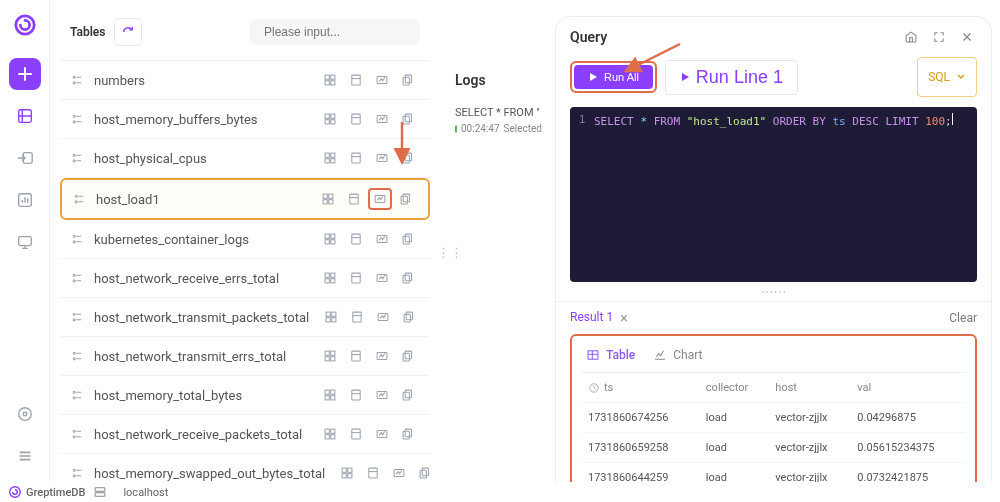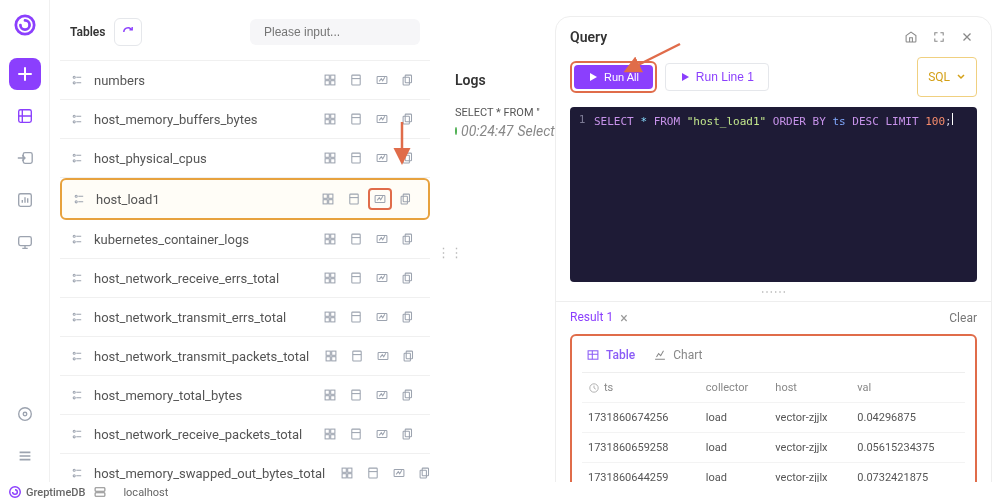--- a/index.html
+++ b/index.html
@@ -26,34 +26,34 @@
   .table-row.highlight .action-btn.hl { border:2px solid #e06c4a; border-radius:4px; }
   .table-icon { color: #9ca3af; display:flex; }
   .table-name { flex: 1; color: #555; font-size: 13px; }
   .action-btns { display: flex; gap: 2px; }
   .action-btn { width: 24px; height: 22px; display:flex; align-items:center; justify-content:center; color:#9ca3af; cursor:pointer; border-radius:3px;}
   
   .logs-panel { position: absolute; left: 445px; top: 16px; width: 95px; margin-top: 48px; }
   .logs-title { font-weight: 600; font-size: 14px; padding: 8px 10px 14px; }
   .log-item { padding: 4px 0 0 10px; font-size: 11px; }
   .log-query { color:#555; white-space: nowrap; overflow:hidden;}
-  .log-meta { color:#888; margin-top:4px; display:flex; align-items:center; gap:4px; font-size:14px;font-style:italic;}
+  .log-meta { color:#888; margin-top:4px; display:flex; align-items:center; gap:4px; font-size:10px;}
   .log-dot { width:8px;height:8px;border:1.5px solid #4caf50; border-radius:50%;}
 
   .drag-handle { position:absolute; left:437px; top:245px; color:#bbb; cursor:col-resize;}
   
   .query-panel { position: absolute; left: 555px; right: 8px; top: 16px; bottom: 0; display:flex; flex-direction:column; background:#fff; border:1px solid #eee; border-radius:15px; }
   .query-header { display:flex; align-items:center; padding:10px 14px 0; gap:8px;}
   .query-title { font-weight:600; font-size:14px; flex:1;}
   .header-icon { width:20px;height:20px; display:flex;align-items:center;justify-content:center; color:#888; cursor:pointer;}
   
   .toolbar { display:flex; align-items:center; padding:10px 14px; gap:8px;}
   .run-all-wrap { border:2px solid #e06c4a; border-radius:6px; padding:2px;}
   .run-all-btn { background:#8b3ffd; color:#fff; border:0; border-radius:4px; padding:6px 14px; font-size:11px; cursor:pointer; display:flex; align-items:center; gap:6px;}
-  .run-line-btn { background:#fff; color:#8b3ffd; border:1px solid #e5e7eb; border-radius:4px; padding:6px 14px; font-size:12px; cursor:pointer; display:flex; align-items:center; gap:6px;}
+  .run-line-btn { background:#fff; color:#8b3ffd; border:1px solid #e5e7eb; border-radius:4px; padding:6px 14px; font-size:18px; cursor:pointer; display:flex; align-items:center; gap:6px;}
   .sql-select { margin-left:auto; background:#fff; border:1px solid #f0d080; color:#d4a017; border-radius:4px; padding:12px 10px; font-size:12px; cursor:pointer; display:flex;align-items:center;gap:6px;}
   
   .editor { margin:0 14px; background:#1e1b36; border-radius:4px; height:175px; overflow:hidden; font-family: Menlo, monospace; font-size:11px; }
   .editor-line { display:flex; padding-top:6px;}
   .line-no { width:24px; text-align:center; color:#7c7a94; user-select:none;}
   .code { color:#c792ea; white-space:pre;}
   .kw { color:#c792ea;}
   .str { color:#c3e88d;}
   .ident { color:#82aaff;}
   .num {color:#f78c6c;}
@@ -385,59 +385,59 @@
         </div>
       </div>
       <div class="table-row">
         <span class="table-icon">
           <svg width="14" height="14" viewBox="0 0 20 20" fill="none" stroke="currentColor" stroke-width="1.5">
             <circle cx="6" cy="6" r="1.5"></circle>
             <circle cx="6" cy="14" r="1.5"></circle>
             <path d="M9 6h7M9 14h7"></path>
           </svg>
         </span>
+        <span class="table-name">host_network_transmit_packets_total</span>
+        <div class="action-btns">
+          <div class="action-btn">
+            <svg width="14" height="14" viewBox="0 0 20 20" fill="none" stroke="currentColor" stroke-width="1.5">
+              <rect x="3" y="3" width="6" height="6"></rect>
+              <rect x="11" y="3" width="6" height="6"></rect>
+              <rect x="3" y="11" width="6" height="6"></rect>
+              <rect x="11" y="11" width="6" height="6"></rect>
+            </svg>
+          </div>
+          <div class="action-btn">
+            <svg width="14" height="14" viewBox="0 0 20 20" fill="none" stroke="currentColor" stroke-width="1.5">
+              <rect x="4" y="3" width="12" height="14" rx="1"></rect>
+              <path d="M4 8h12"></path>
+            </svg>
+          </div>
+          <div class="action-btn">
+            <svg width="14" height="14" viewBox="0 0 20 20" fill="none" stroke="currentColor" stroke-width="1.5">
+              <rect x="3" y="5" width="14" height="10" rx="1"></rect>
+              <path d="M6 12l3-4 2 3 3-5"></path>
+            </svg>
+          </div>
+          <div class="action-btn">
+            <svg width="14" height="14" viewBox="0 0 20 20" fill="none" stroke="currentColor" stroke-width="1.5">
+              <rect x="6" y="3" width="9" height="11" rx="1"></rect>
+              <rect x="3" y="6" width="9" height="11" rx="1"></rect>
+            </svg>
+          </div>
+        </div>
+      </div>
+      <div class="table-row">
+        <span class="table-icon">
+          <svg width="14" height="14" viewBox="0 0 20 20" fill="none" stroke="currentColor" stroke-width="1.5">
+            <circle cx="6" cy="6" r="1.5"></circle>
+            <circle cx="6" cy="14" r="1.5"></circle>
+            <path d="M9 6h7M9 14h7"></path>
+          </svg>
+        </span>
         <span class="table-name">host_network_transmit_errs_total</span>
-        <div class="action-btns">
-          <div class="action-btn">
-            <svg width="14" height="14" viewBox="0 0 20 20" fill="none" stroke="currentColor" stroke-width="1.5">
-              <rect x="3" y="3" width="6" height="6"></rect>
-              <rect x="11" y="3" width="6" height="6"></rect>
-              <rect x="3" y="11" width="6" height="6"></rect>
-              <rect x="11" y="11" width="6" height="6"></rect>
-            </svg>
-          </div>
-          <div class="action-btn">
-            <svg width="14" height="14" viewBox="0 0 20 20" fill="none" stroke="currentColor" stroke-width="1.5">
-              <rect x="4" y="3" width="12" height="14" rx="1"></rect>
-              <path d="M4 8h12"></path>
-            </svg>
-          </div>
-          <div class="action-btn">
-            <svg width="14" height="14" viewBox="0 0 20 20" fill="none" stroke="currentColor" stroke-width="1.5">
-              <rect x="3" y="5" width="14" height="10" rx="1"></rect>
-              <path d="M6 12l3-4 2 3 3-5"></path>
-            </svg>
-          </div>
-          <div class="action-btn">
-            <svg width="14" height="14" viewBox="0 0 20 20" fill="none" stroke="currentColor" stroke-width="1.5">
-              <rect x="6" y="3" width="9" height="11" rx="1"></rect>
-              <rect x="3" y="6" width="9" height="11" rx="1"></rect>
-            </svg>
-          </div>
-        </div>
-      </div>
-      <div class="table-row">
-        <span class="table-icon">
-          <svg width="14" height="14" viewBox="0 0 20 20" fill="none" stroke="currentColor" stroke-width="1.5">
-            <circle cx="6" cy="6" r="1.5"></circle>
-            <circle cx="6" cy="14" r="1.5"></circle>
-            <path d="M9 6h7M9 14h7"></path>
-          </svg>
-        </span>
-        <span class="table-name">host_network_transmit_packets_total</span>
         <div class="action-btns">
           <div class="action-btn">
             <svg width="14" height="14" viewBox="0 0 20 20" fill="none" stroke="currentColor" stroke-width="1.5">
               <rect x="3" y="3" width="6" height="6"></rect>
               <rect x="11" y="3" width="6" height="6"></rect>
               <rect x="3" y="11" width="6" height="6"></rect>
               <rect x="11" y="11" width="6" height="6"></rect>
             </svg>
           </div>
           <div class="action-btn">

